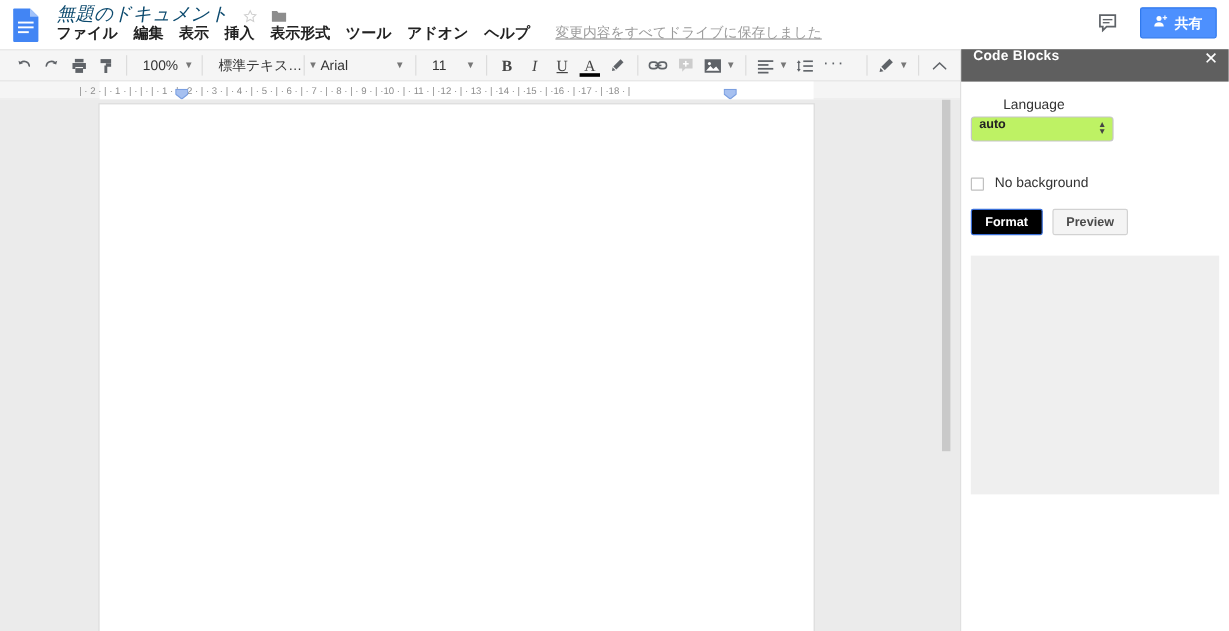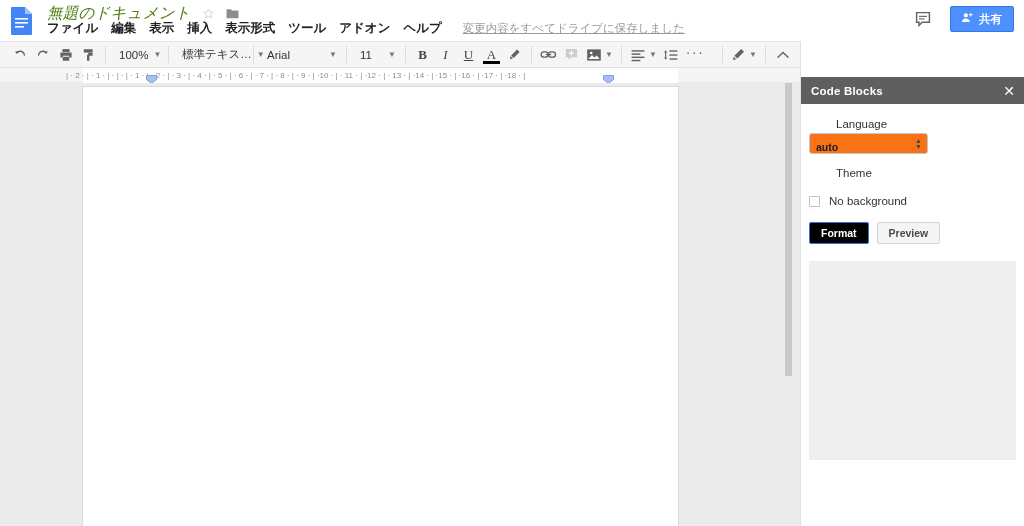--- a/index.html
+++ b/index.html
@@ -19,21 +19,21 @@
     background: #ffffff;
   }
   .docs-logo {
     position: absolute; left: 8px; top: 6px; width: 28px; height: 30px;
   }
   .title-row {
     position: absolute; left: 47px; top: 0px; height: 22px;
     display: flex; align-items: center;
   }
   .doc-title {
-    font-size: 15.5px; color: #4d7c0f; font-style: italic;
+    font-size: 15.5px; color: #0c4a6e; font-style: italic;
     letter-spacing: .2px; line-height: 22px; padding-top: 3px;
   }
   .title-icon { margin-left: 11px; display: inline-flex; align-items: center; padding-top: 4px; }
   .menu-row {
     position: absolute; left: 47px; top: 19px; height: 20px;
     display: flex; 
   }
   .menu-item {
     font-size: 12.5px; color: #222222; font-weight: bold;
     margin-right: 13px; cursor: default; line-height: 18px;
@@ -124,36 +124,36 @@
     position: absolute; right: 4px; top: 0px; width: 7px; height: 293px;
     background: #c9c9c9; border-radius: 0;
   }
 
   
   .sidebar {
     position: absolute; right: 0; top: 41px; width: 224px; height: 485px;
     background: #ffffff; border-left: 1px solid #e0e0e0;
   }
   .sb-header {
-    height: 27px; background: #5f5f5f; display: flex; align-items: center;
-    padding: 0 9px 0 10px; color: #ffffff; margin-top: 36px;
+    height: 27px; background: #5f5f5f; display: flex; align-items: flex-start;
+    padding: 0 9px 0 10px; color: #ffffff;
   }
   .sb-title { font-size: 11.5px; font-weight: bold; letter-spacing: .2px; }
   .sb-close {
     margin-left: auto; font-size: 14px; line-height: 1; cursor: pointer;
     color: #ffffff; font-weight: 300;
   }
   .sb-body { padding: 14px 16px 0 8px; }
   .sb-label {
     font-size: 11.5px; color: #333333; margin-bottom: 3px; display: block; padding-left: 27px;
   }
   .sb-select {
     position: relative; width: 119px; height: 21px;
-    background: #f97316; border: 1px solid #c6c6c6; border-radius: 3px;
-    display: flex; align-items: flex-end; padding: 0 20px 0 6px;
+    background: #bef264; border: 1px solid #c6c6c6; border-radius: 3px;
+    display: flex; align-items: flex-start; padding: 0 20px 0 6px;
     font-size: 10.5px; font-weight: bold; color: #222; cursor: pointer;
     white-space: nowrap; overflow: hidden;
   }
   .stepper {
     position: absolute; right: 5px; top: 50%; transform: translateY(-50%);
     display: flex; flex-direction: column; align-items: center;
     line-height: 6px; font-size: 7px; color: #444;
   }
   .sb-gap { height: 13px; }
   .sb-check-row {
@@ -423,21 +423,20 @@
       <div class="sb-select">
         <span>auto</span>
         <span class="stepper">
           <span>▲</span>
             <span>▼</span>
         </span>
       </div>
 
       <div class="sb-gap"></div>
 
-      <label class="sb-label">Theme</label>
 
       <div class="sb-check-row">
         <span class="sb-checkbox"></span>
         <span class="sb-check-label">No background</span>
       </div>
 
       <div class="sb-buttons">
         <div class="btn btn-primary">Format</div>
         <div class="btn btn-default">Preview</div>
       </div>

